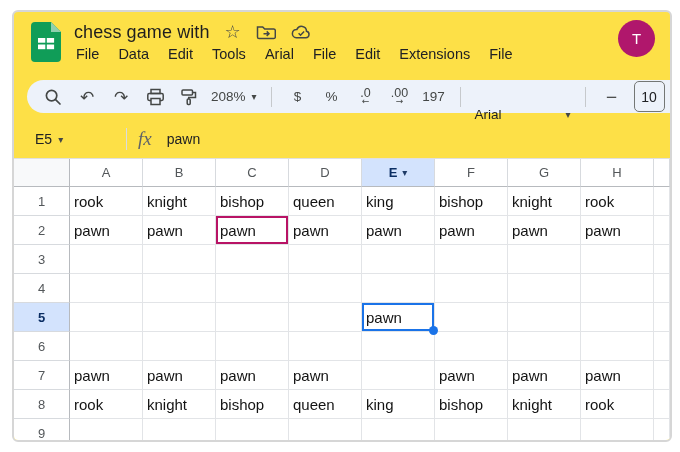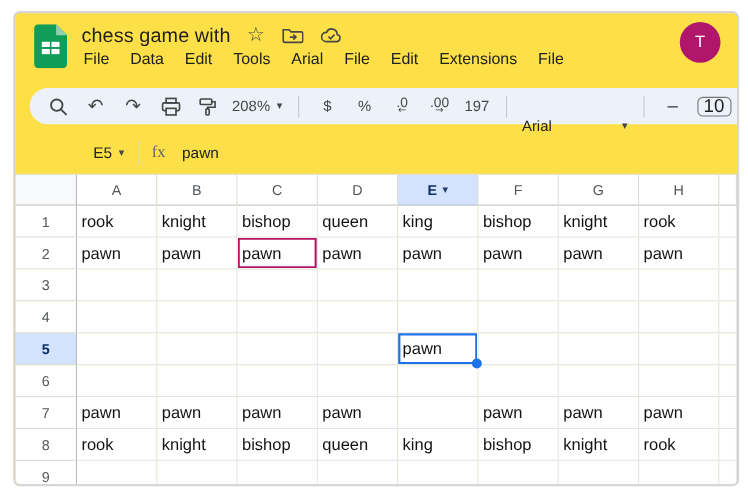--- a/index.html
+++ b/index.html
@@ -29,28 +29,28 @@
       color:#444746;font-size:13.5px;white-space:nowrap;}
   .glyph{font-family:"DejaVu Sans",sans-serif;}
   .tb-undo,.tb-redo{font-size:17px;}
   .caret{font-family:"DejaVu Sans",sans-serif;font-size:10px;color:#444746;margin-left:6px;}
   .tb-divider{width:1px;height:20px;background:#c6c9cc;margin:0 4px;}
   .dec{display:flex;flex-direction:column;align-items:center;line-height:10px;font-size:12.5px;}
   .dec .dec-arrow{font-family:"DejaVu Sans",sans-serif;font-size:9px;line-height:7px;}
   .font-name{min-width:62px;justify-content:flex-start;color:#202124;font-size:13.5px;}
   .tb-font-group{display:flex;align-items:center;width:96px;justify-content:space-between;margin-top:35px;}
   .minus{font-family:"DejaVu Sans",sans-serif;font-size:15px;}
-  .font-size-box{width:31px;height:18px;border:1.5px solid #747775;border-radius:5px;display:flex;
-                 align-items:center;justify-content:center;font-size:17px;color:#202124;background:#fff0;}
+  .font-size-box{width:31px;height:31px;border:1.5px solid #747775;border-radius:5px;display:flex;
+                 align-items:center;justify-content:center;font-size:14px;color:#202124;background:#fff0;}
   
   .formulabar{position:absolute;left:0;top:110px;right:0;height:34px;display:flex;align-items:center;}
-  .namebox{margin-left:21px;width:78px;display:flex;align-items:center;justify-content:flex-end;
+  .namebox{margin-left:21px;width:78px;display:flex;align-items:center;justify-content:flex-start;
            font-size:14px;color:#202124;}
   .fbar-divider{width:1px;height:22px;background:#dadce0;margin:0 11px 0 13px;}
-  .fx{font-family:"Liberation Serif",serif;color:#5f6368;font-size:15px;}
+  .fx{font-style:italic;font-family:"Liberation Serif",serif;color:#5f6368;font-size:19px;}
   .formula-value{margin-left:15px;font-size:14px;color:#202124;}
   
   .sheet{position:absolute;left:0;top:146px;right:0;bottom:0;display:grid;
          grid-template-columns:56px repeat(8,73px) 1fr;grid-template-rows:28px;grid-auto-rows:29px;
          border-top:1px solid #e0e0e0;}
   .corner{background:#f8f9fa;border-right:1px solid #b7babe;border-bottom:1px solid #b7babe;}
   .colhdr{background:#fff;border-right:1px solid #d7dade;border-bottom:1px solid #b7babe;
           display:flex;align-items:center;justify-content:center;gap:5px;font-size:13px;color:#53575a;}
   .colhdr.active{background:var(--header-blue-bg);color:#0b2e63;font-weight:700;}
   .colhdr.active .col-caret{font-family:"DejaVu Sans",sans-serif;font-size:10px;color:#1f3b66;font-weight:400;}

